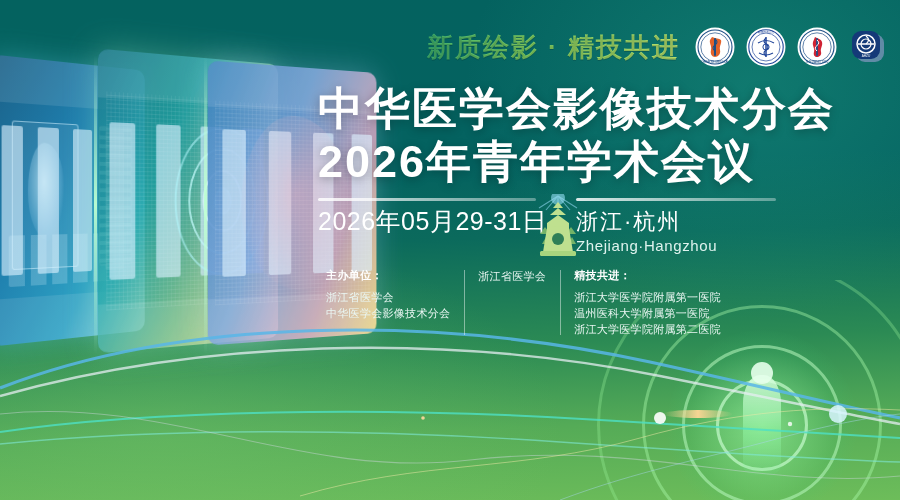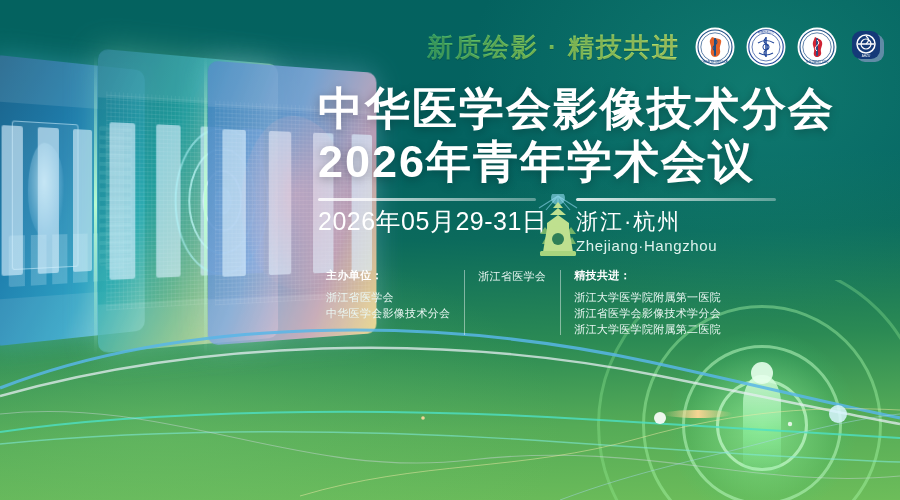--- a/index.html
+++ b/index.html
@@ -312,19 +312,19 @@
       <div class="org-i">中华医学会影像技术分会</div>
     </div>
 
     <div class="orgcol">
       <div class="org-i">浙江省医学会</div>
     </div>
 
     <div class="orgcol">
       <div class="org-h">精技共进：</div>
       <div class="org-i">浙江大学医学院附属第一医院</div>
-      <div class="org-i">浙江省医学会影像技术学分会</div>
+      <div class="org-i">温州医科大学附属第一医院</div>
       <div class="org-i">浙江大学医学院附属第二医院</div>
     </div>
 
   </div>
 
 </div>
 
 </body></html>

